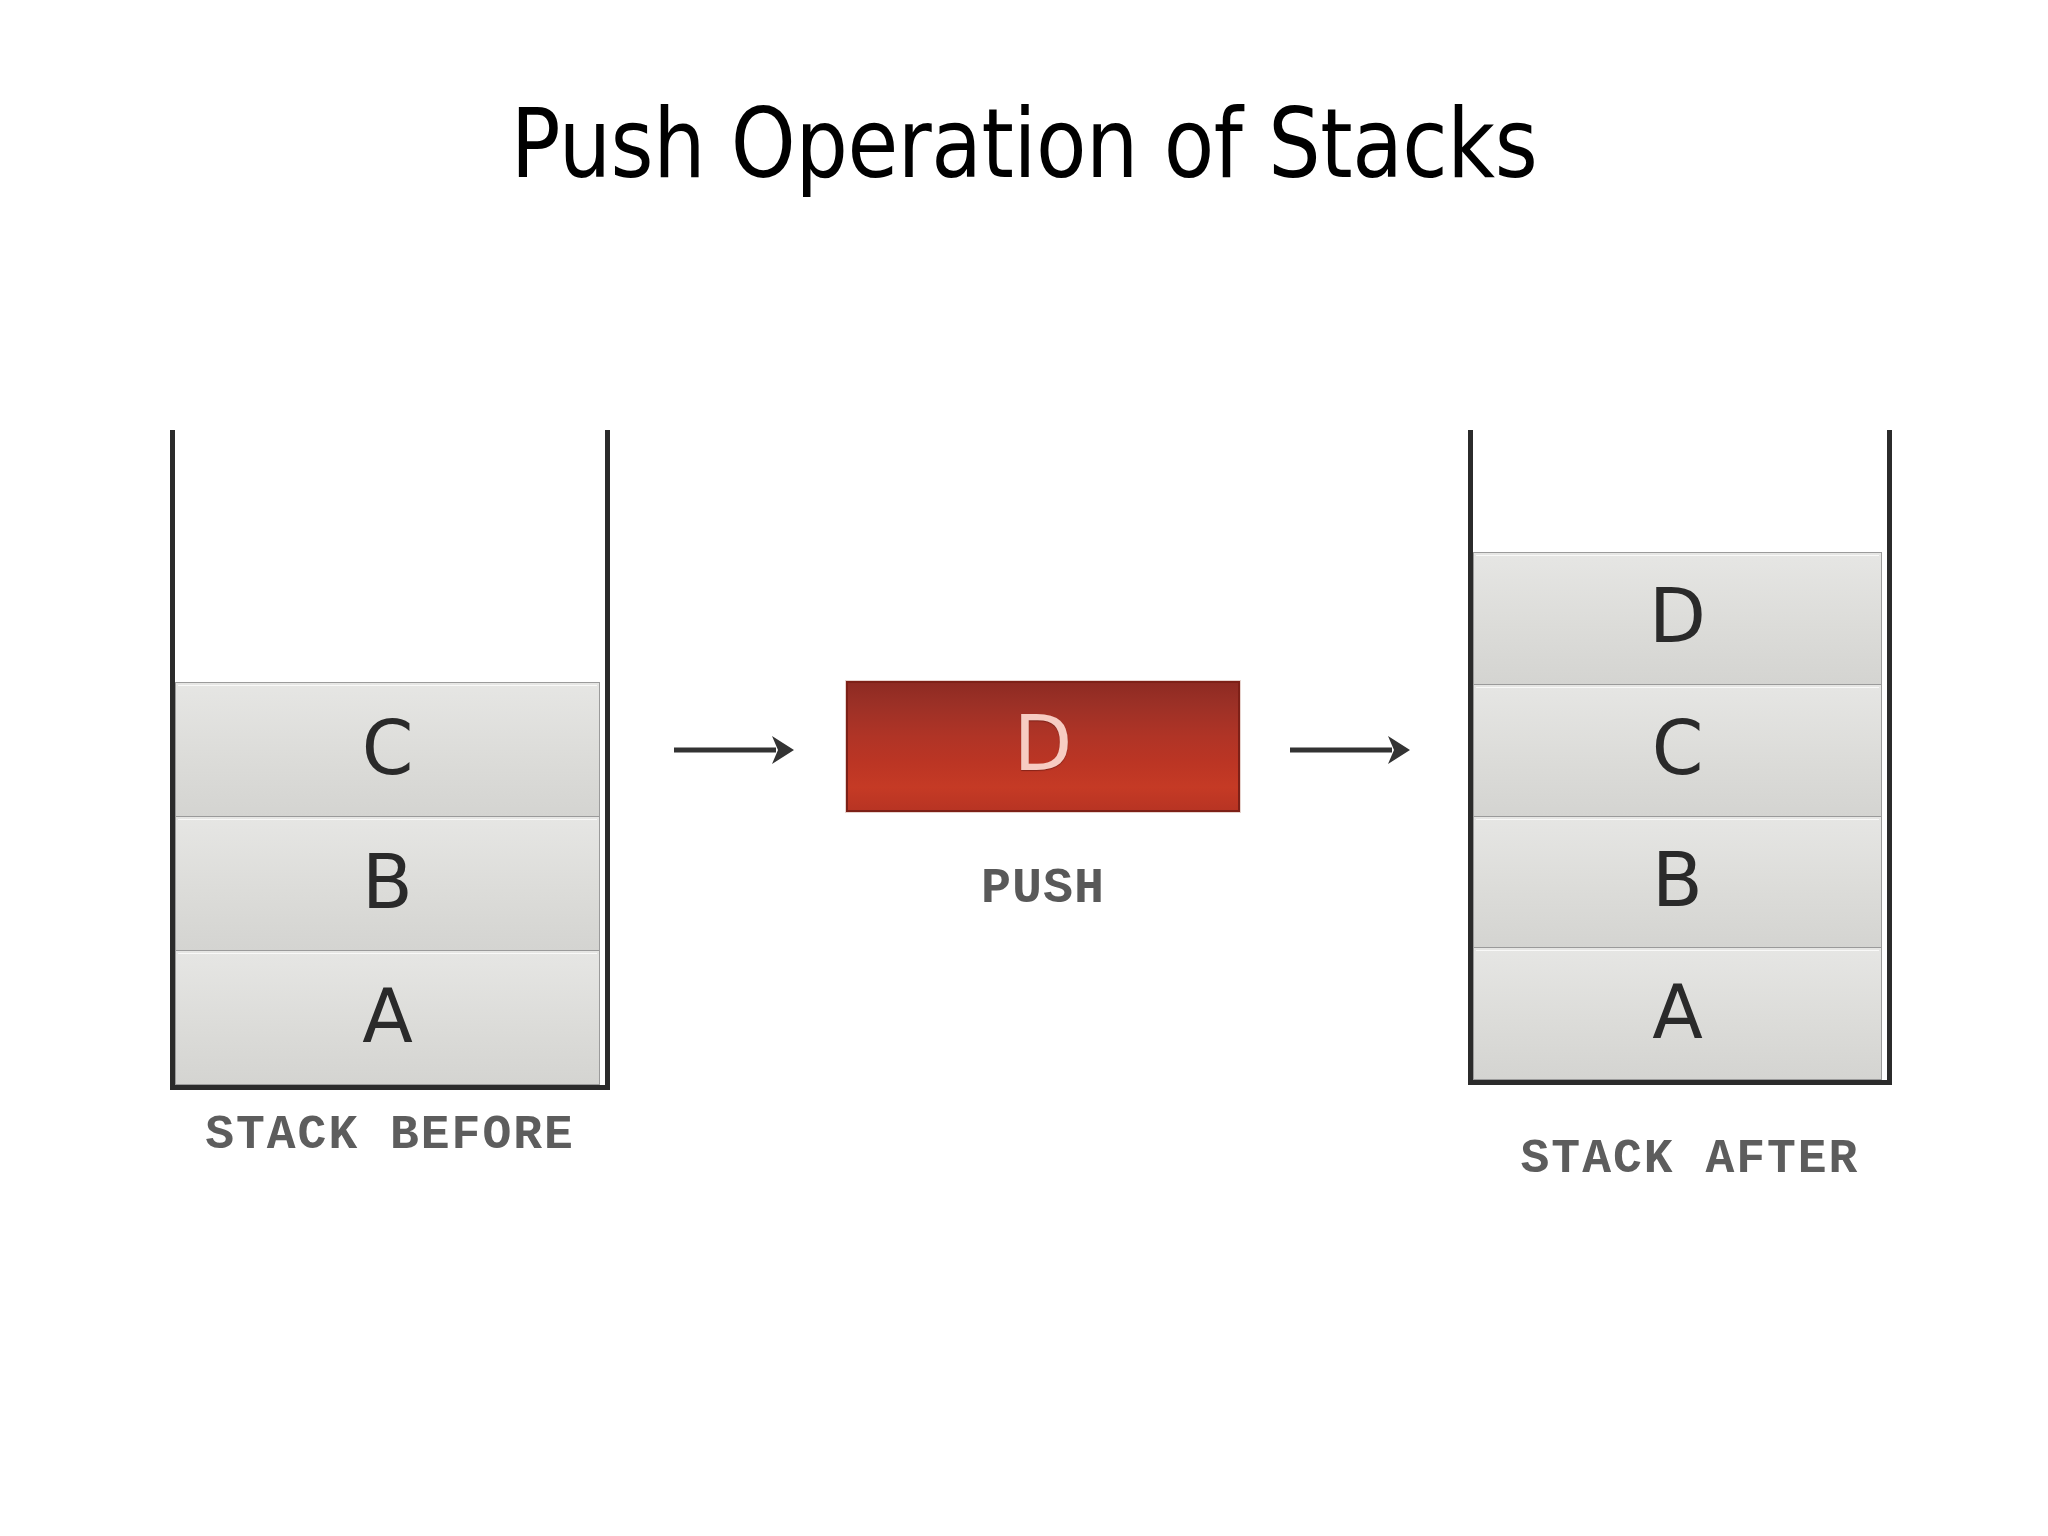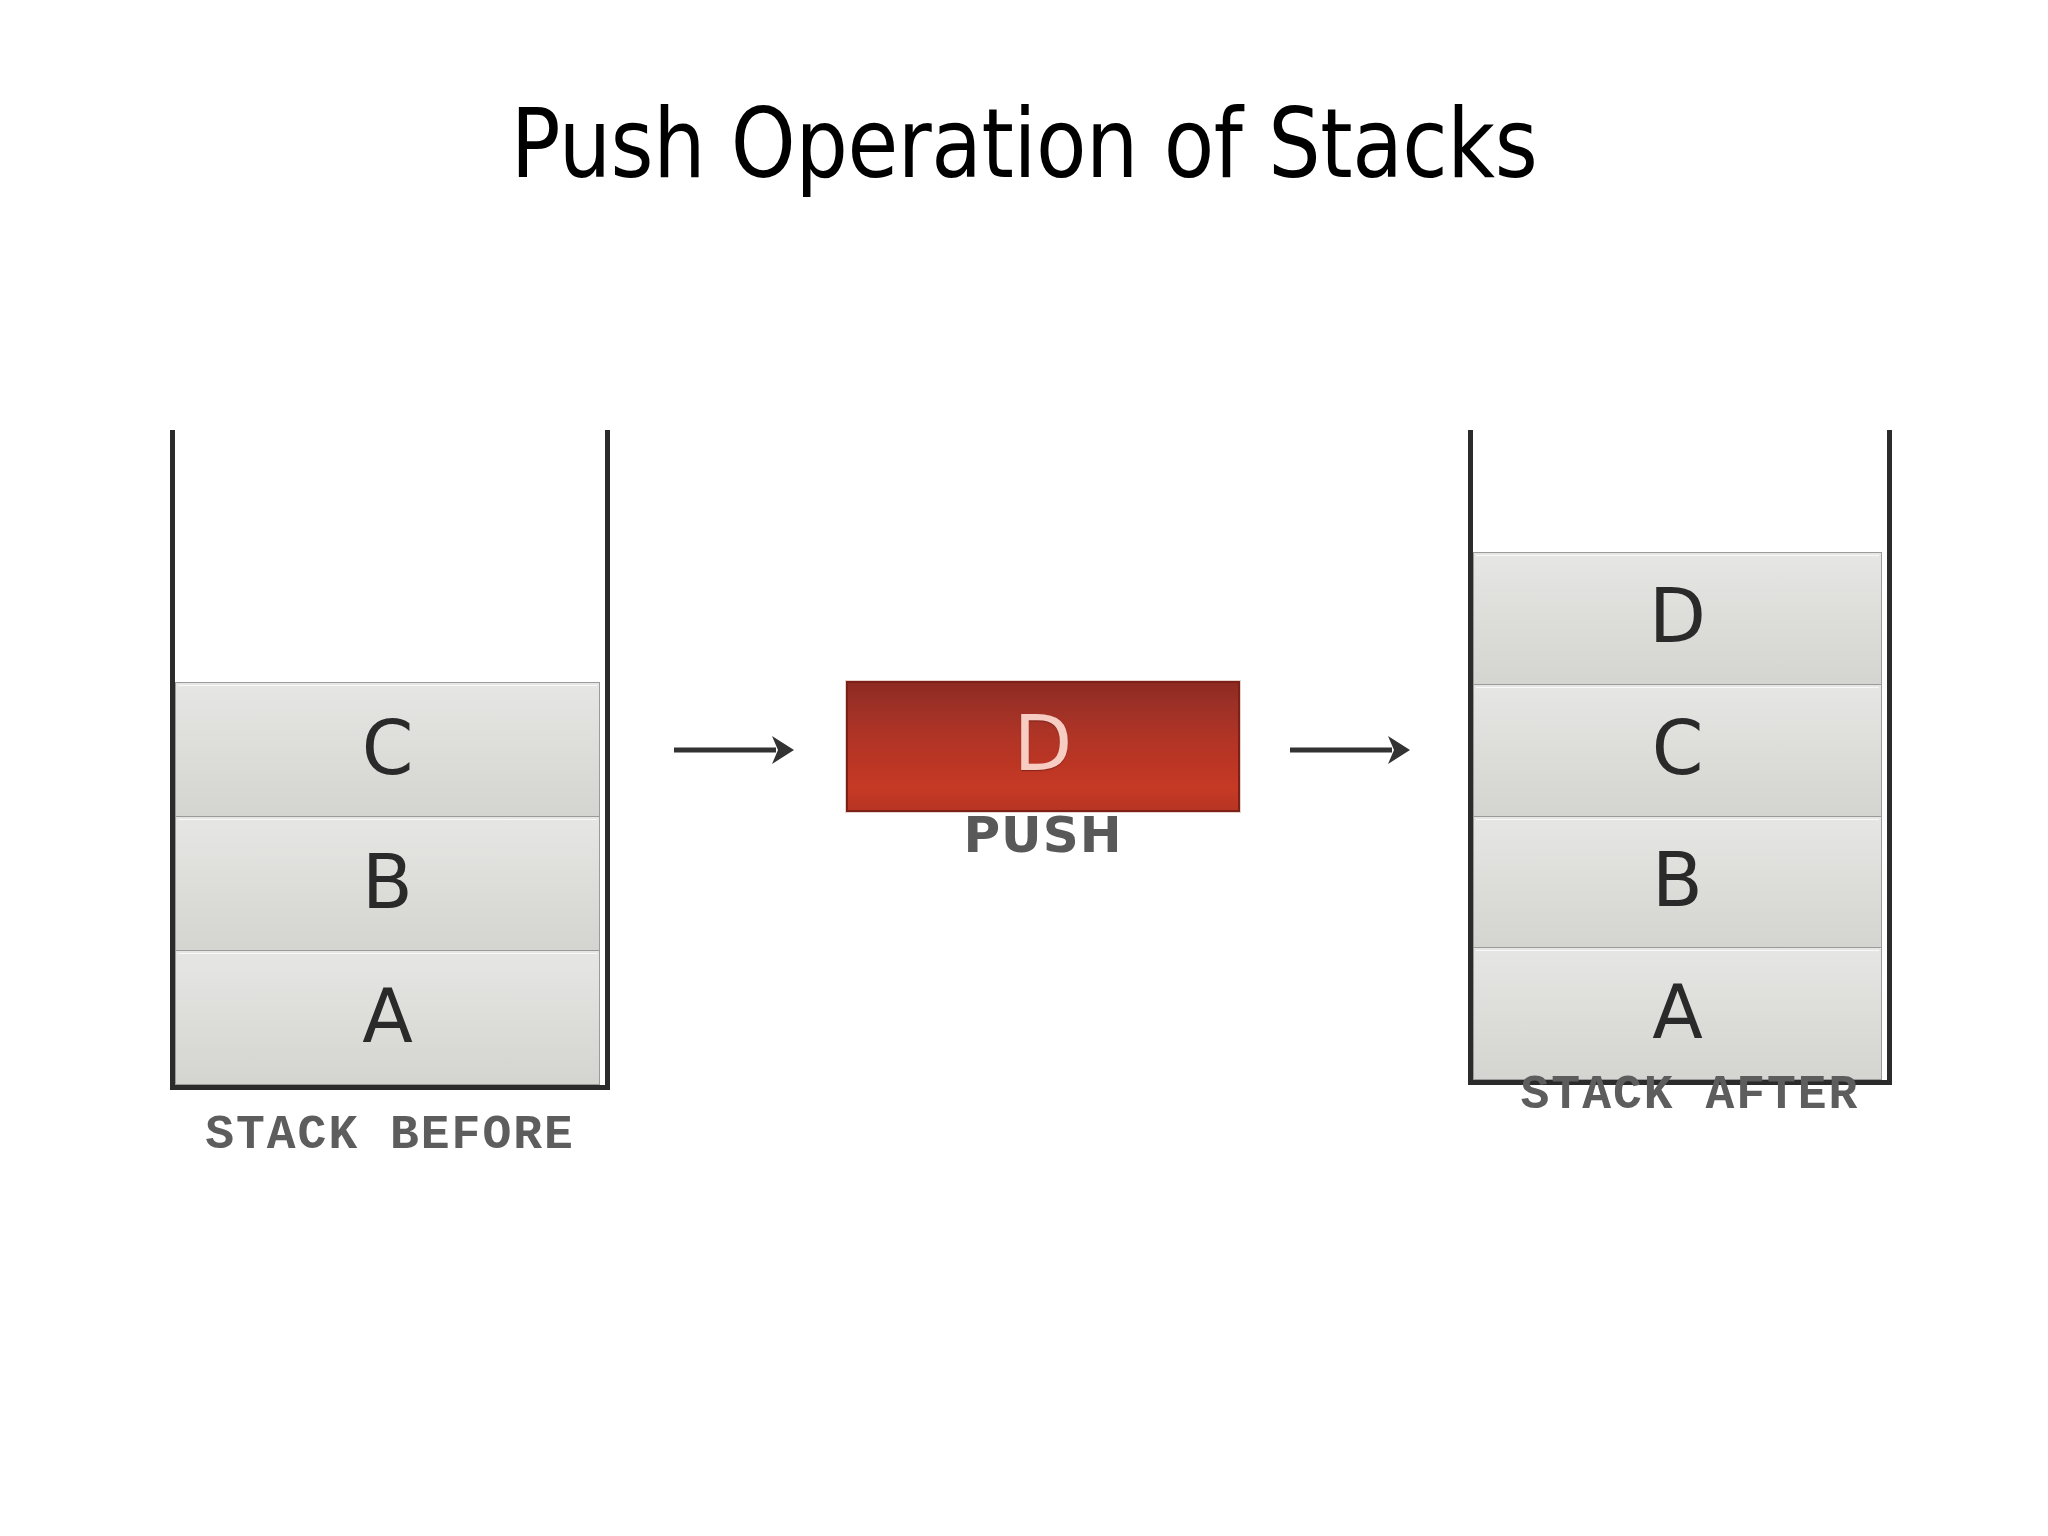--- a/index.html
+++ b/index.html
@@ -177,21 +177,21 @@
   <svg width="122" height="40" viewBox="0 0 122 40" aria-hidden="true">
     <line x1="2" y1="20" x2="104" y2="20" stroke="#333333" stroke-width="5"></line>
     <polygon points="100,6 122,20 100,34 106,20" fill="#333333"></polygon>
   </svg>
 </div>
 
 <div class="push-block" style="left:846px; top:681px; width:394px; height:131px;">
   <span class="push-block-label">D</span>
 </div>
 
-<div class="push-caption" style="left:846px; top:806px; width:394px;">PUSH</div>
+<div class="push-caption" style="left:846px; top:860px; width:394px;font-family:Liberation Mono, monospace;">PUSH</div>
 
 <div class="arrow" style="left:1288px; top:730px; width:122px;">
   <svg width="122" height="40" viewBox="0 0 122 40" aria-hidden="true">
     <line x1="2" y1="20" x2="104" y2="20" stroke="#333333" stroke-width="5"></line>
     <polygon points="100,6 122,20 100,34 106,20" fill="#333333"></polygon>
   </svg>
 </div>
 
 <div class="stack-figure" style="left:1468px; top:430px; width:424px; height:660px;">
 
@@ -210,13 +210,13 @@
     <div class="cell">
       <span class="cell-label">B</span>
     </div>
 
     <div class="cell">
       <span class="cell-label">A</span>
     </div>
   </div>
 </div>
 
-<div class="stack-caption" style="left:1400px; top:1068px; width:580px;text-align:center;">STACK  AFTER</div>
+<div class="stack-caption" style="left:1400px; top:1132px; width:580px;text-align:center;">STACK  AFTER</div>
 
 </body></html>

